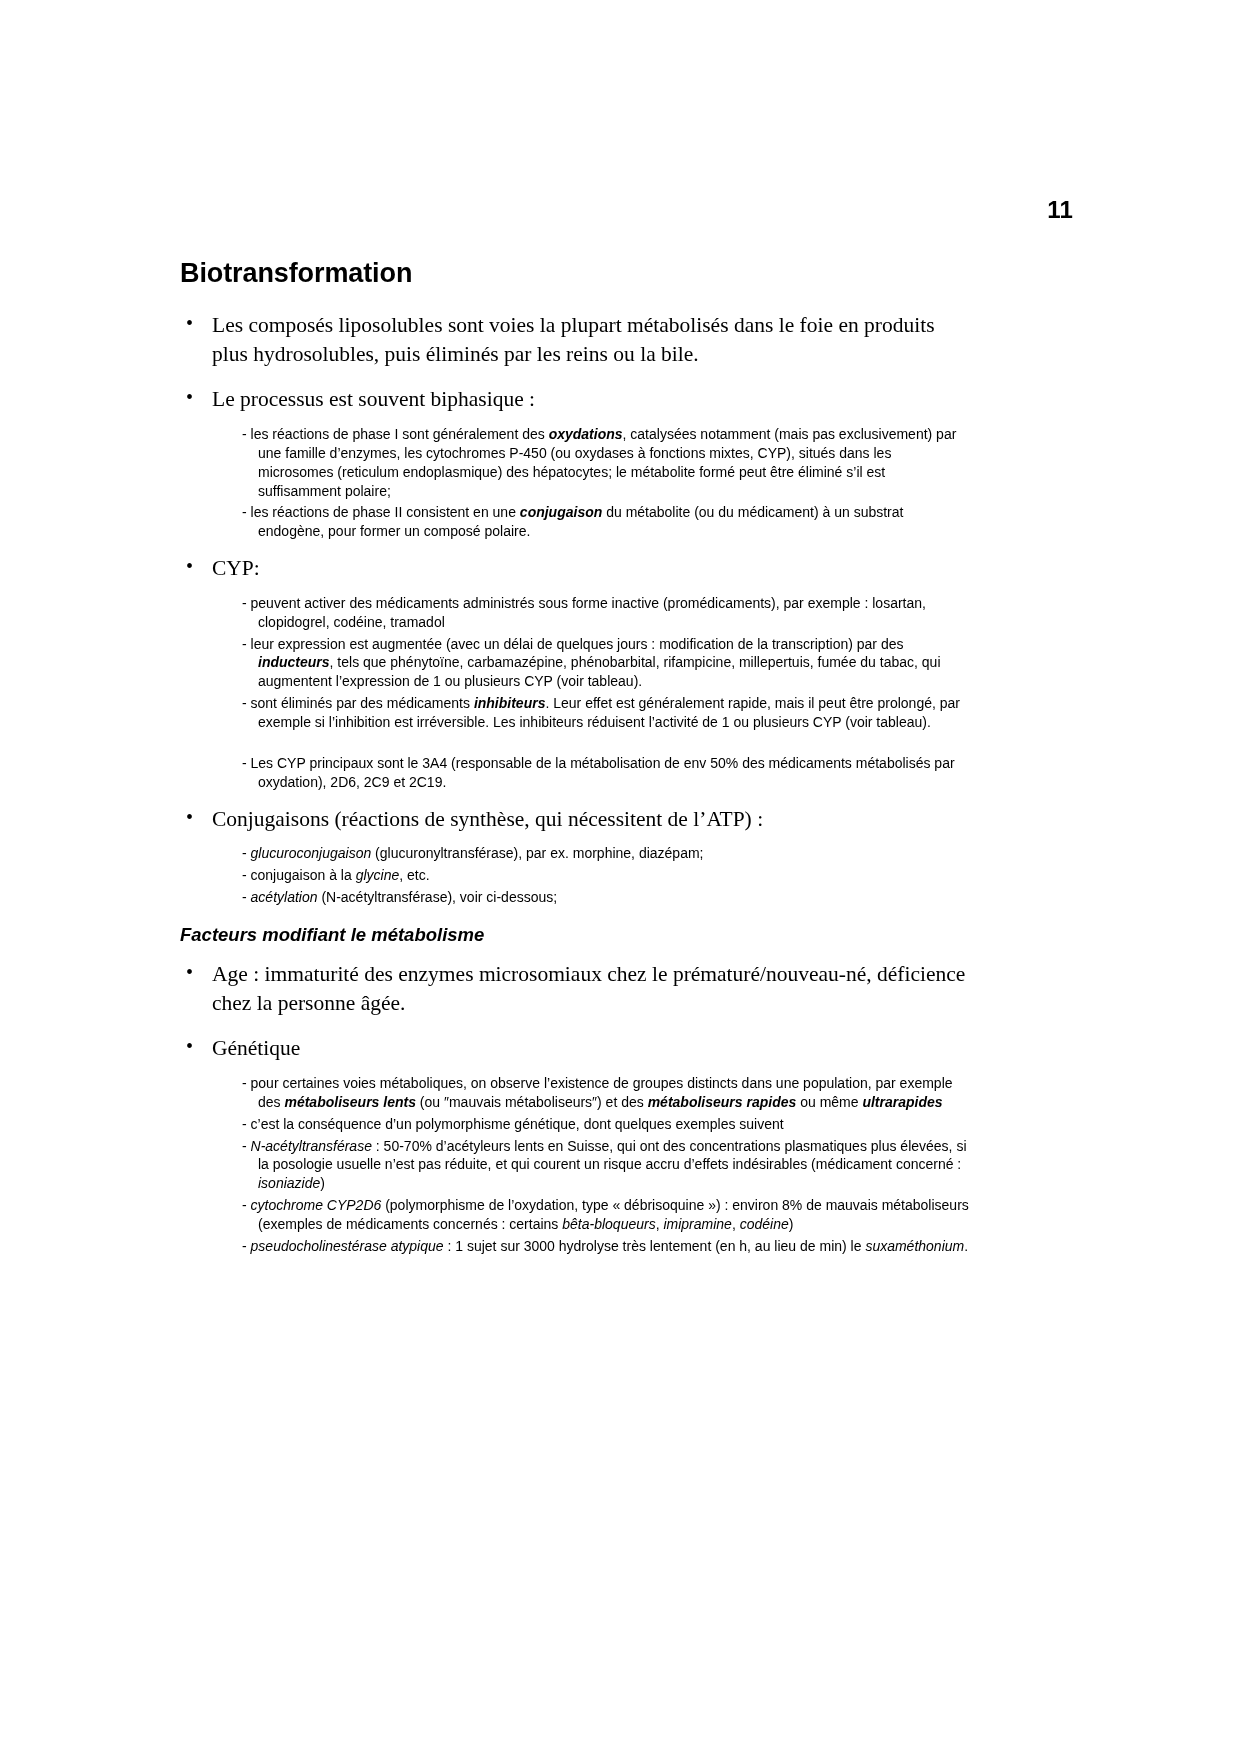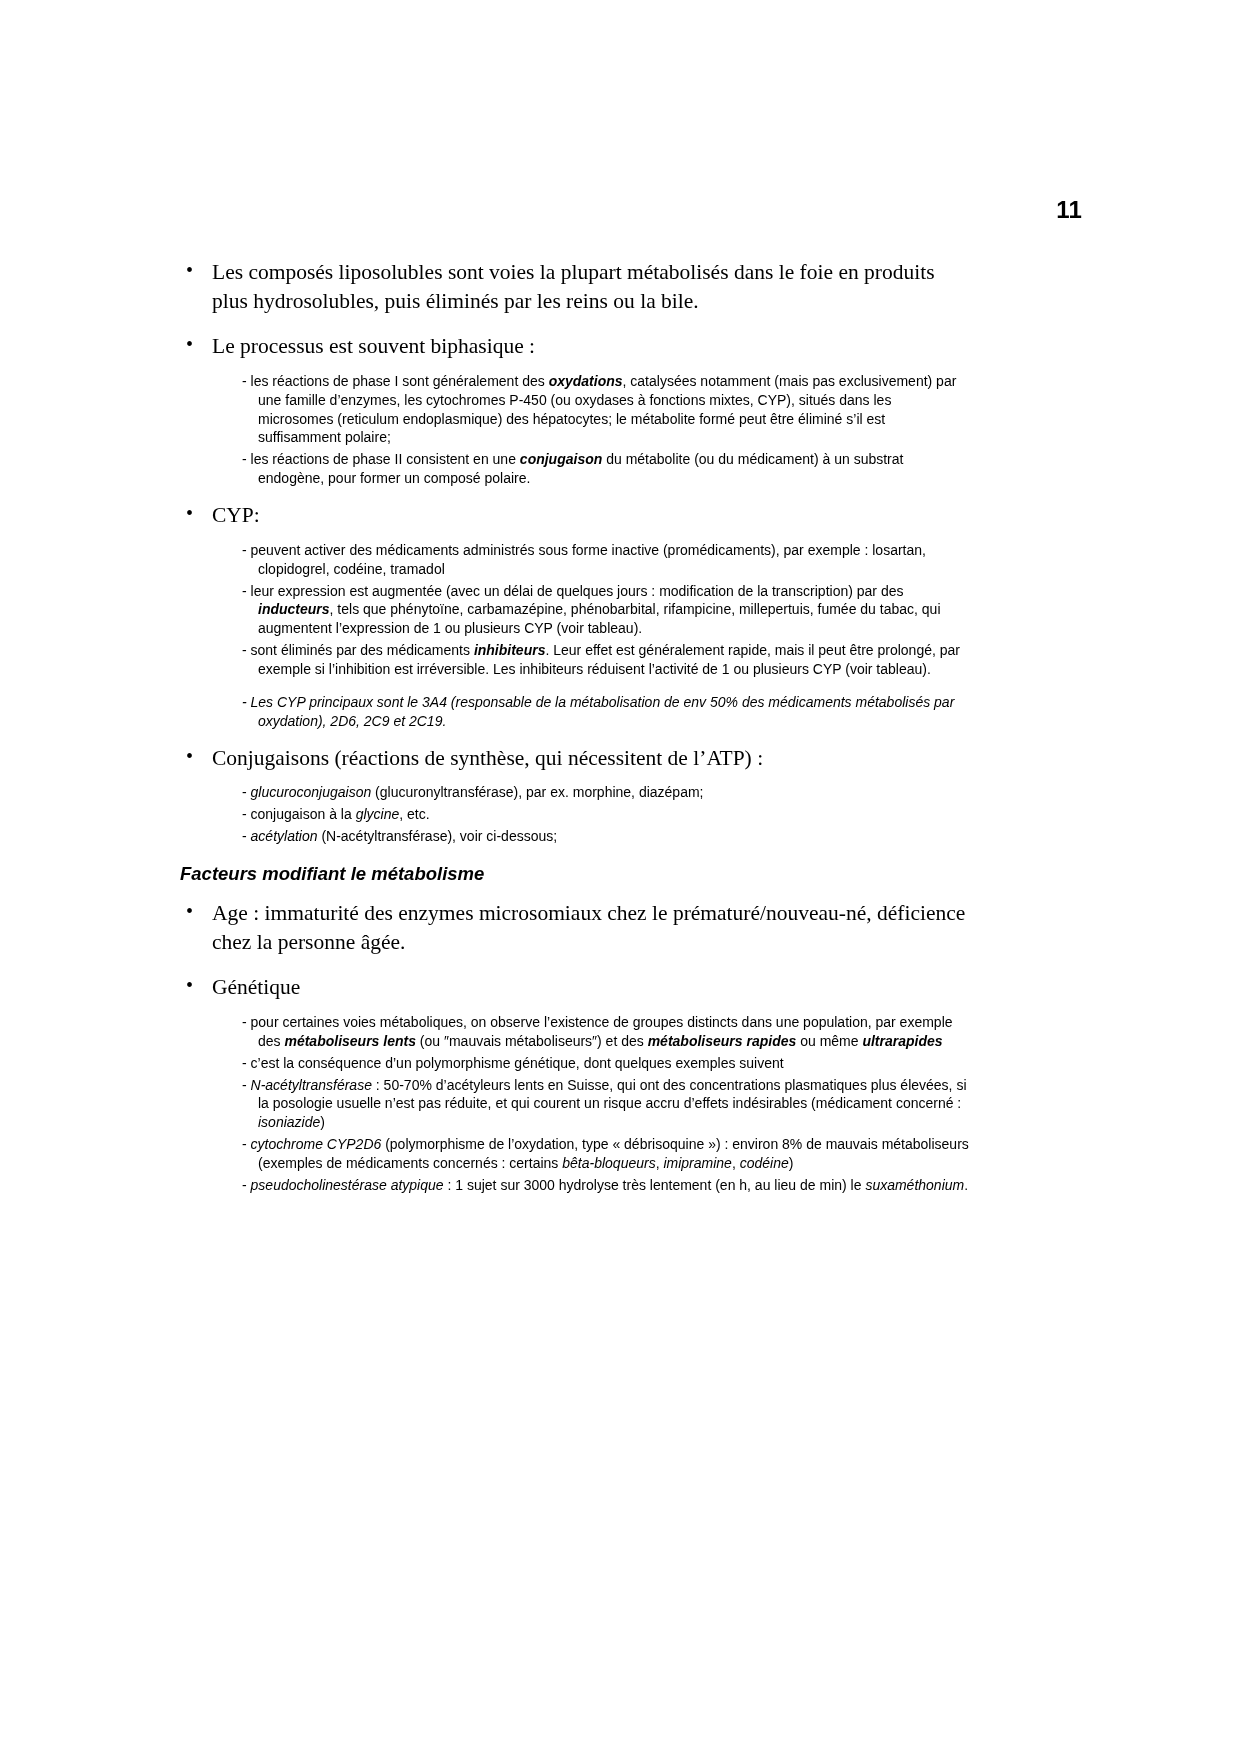--- a/index.html
+++ b/index.html
@@ -19,21 +19,21 @@
     position: absolute;
     left: 0; top: 0;
     width: 1241px;
     height: 1754px;
     background: #ffffff;
     overflow: hidden;
   }
   
   .page-number {
     position: absolute;
-    right: 159px;
+    right: 168px;
     top: 198px;
     font-family: "Liberation Sans", sans-serif;
     font-weight: bold;
     font-size: 24px;
     letter-spacing: 0.2px;
     line-height: 1;
   }
   
   .content {
     position: absolute;
@@ -100,20 +100,21 @@
 </style>
 </head>
 <body>
 
 <div class="page">
 
   <div class="page-number">11</div>
 
   <div class="content">
 
+    <h1 class="doc-title">Biotransformation</h1>
 
     <div class="l1">
       <span class="dot">•</span>
       <span class="l1-text">Les composés liposolubles sont voies la plupart métabolisés dans le foie en produits plus hydrosolubles, puis éliminés par les reins ou la bile.</span>
     </div>
 
     <div class="gap-sm"></div>
 
     <div class="l1">
       <span class="dot">•</span>
@@ -134,21 +135,21 @@
     </div>
 
     <div class="gap-xs"></div>
 
     <div class="l2">- peuvent activer des médicaments administrés sous forme inactive (promédicaments), par exemple : losartan, clopidogrel, codéine, tramadol</div>
 
     <div class="l2 l2-block"><span>- leur expression est augmentée (avec un délai de quelques jours : modification de la transcription) par des </span><span class="bi">inducteurs</span><span>, tels que phénytoïne, carbamazépine, phénobarbital, rifampicine, millepertuis, fumée du tabac, qui augmentent l’expression de 1 ou plusieurs CYP (voir tableau).</span></div>
 
     <div class="l2 l2-block"><span>- sont éliminés par des médicaments </span><span class="bi">inhibiteurs</span><span>. Leur effet est généralement rapide, mais il peut être prolongé, par exemple si l’inhibition est irréversible. Les inhibiteurs réduisent l’activité de 1 ou plusieurs CYP (voir tableau).</span></div>
 
-    <div class="l2 l2-block" style="margin-top:14px;font-style:italic;">- Les CYP principaux sont le 3A4 (responsable de la métabolisation de env 50% des médicaments métabolisés par oxydation), 2D6, 2C9 et 2C19.</div>
+    <div class="l2 l2-block" style="margin-top:22px;">- Les CYP principaux sont le 3A4 (responsable de la métabolisation de env 50% des médicaments métabolisés par oxydation), 2D6, 2C9 et 2C19.</div>
 
     <div class="gap-sm"></div>
 
     <div class="l1">
       <span class="dot">•</span>
       <span class="l1-text">Conjugaisons (réactions de synthèse, qui nécessitent de l’ATP) :</span>
     </div>
 
     <div class="gap-xs"></div>
 

